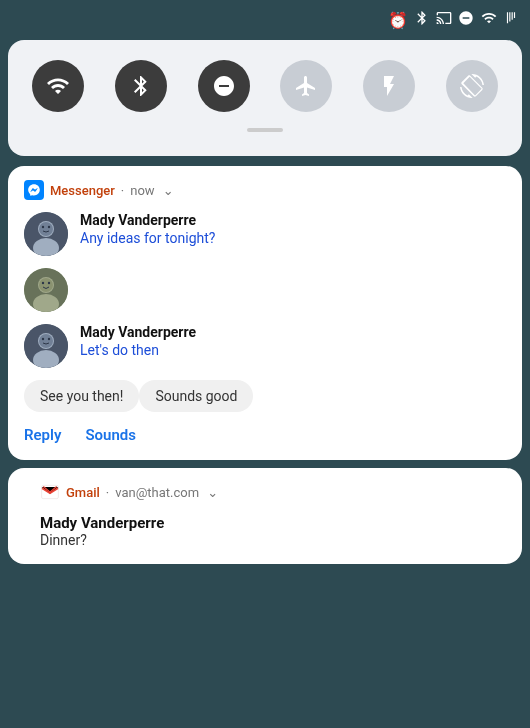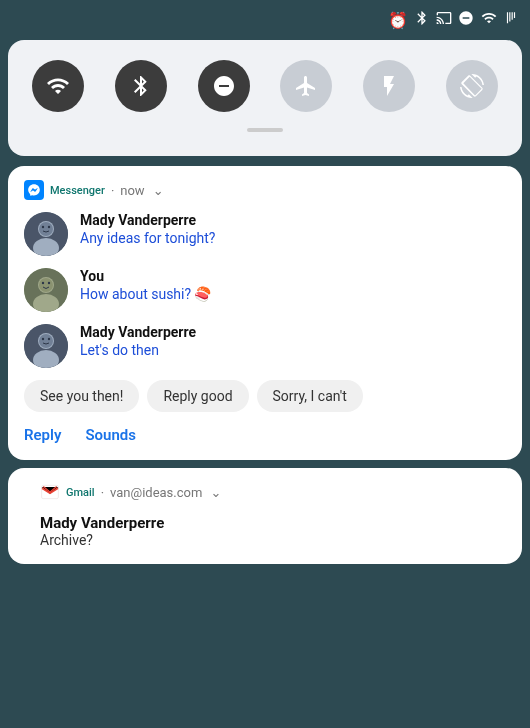--- a/index.html
+++ b/index.html
@@ -101,22 +101,22 @@
       height: 14px;
     }
     .app-icon-gmail {
       width: 20px;
       height: 20px;
       display: flex;
       align-items: center;
       justify-content: center;
     }
     .notif-app-name {
-      font-size: 11px;
-      color: #0f766e;
+      font-size: 13px;
+      color: #c2410c;
       font-weight: 500;
     }
     .notif-time {
       font-size: 13px;
       color: #777;
     }
     .notif-expand {
       font-size: 13px;
       color: #777;
       margin-left: 2px;
@@ -154,21 +154,21 @@
       color: #111;
       margin-bottom: 2px;
     }
     .msg-text {
       font-size: 14px;
       color: #1d4ed8;
     }
 
     .quick-replies {
       display: flex;
-      gap: 8px;
+      gap: 0;
       flex-wrap: wrap;
       margin: 6px 0 14px;
     }
     .quick-reply-btn {
       background: #f0f0f0;
       border: none;
       border-radius: 20px;
       padding: 8px 16px;
       font-size: 14px;
       color: #333;
@@ -325,24 +325,20 @@
         <svg width="44" height="44" viewBox="0 0 44 44">
           <circle cx="22" cy="22" r="22" fill="#68725a"></circle>
           <circle cx="22" cy="17" r="8" fill="#a0a88a"></circle>
           <ellipse cx="22" cy="36" rx="13" ry="10" fill="#a0a88a"></ellipse>
           <circle cx="22" cy="17" r="7" fill="#8a9270"></circle>
           <circle cx="19" cy="15" r="1.2" fill="#2d3748"></circle>
           <circle cx="25" cy="15" r="1.2" fill="#2d3748"></circle>
           <path d="M19 19 Q22 22 25 19" stroke="#2d3748" stroke-width="1" fill="none"></path>
         </svg>
       </div>
-      <div class="msg-content">
-        <div class="msg-sender">You</div>
-        <div class="msg-text">How about sushi? 🍣</div>
-      </div>
     </div>
 
     <div class="message-row">
       <div class="avatar avatar-mady">
         <svg width="44" height="44" viewBox="0 0 44 44">
           <circle cx="22" cy="22" r="22" fill="#4a5568"></circle>
           <circle cx="22" cy="17" r="8" fill="#a0aec0"></circle>
           <ellipse cx="22" cy="36" rx="13" ry="10" fill="#a0aec0"></ellipse>
           <circle cx="22" cy="17" r="7" fill="#718096"></circle>
           <circle cx="19" cy="15" r="1.2" fill="#2d3748"></circle>
@@ -351,22 +347,21 @@
         </svg>
       </div>
       <div class="msg-content">
         <div class="msg-sender">Mady Vanderperre</div>
         <div class="msg-text">Let's do then</div>
       </div>
     </div>
 
     <div class="quick-replies">
       <button class="quick-reply-btn">See you then!</button>
-      <button class="quick-reply-btn">Reply good</button>
-      <button class="quick-reply-btn">Sorry, I can't</button>
+      <button class="quick-reply-btn">Sounds good</button>
     </div>
 
     <div class="notif-actions">
       <button class="notif-action-btn">Reply</button>
       <button class="notif-action-btn">Sounds</button>
     </div>
   </div>
 
   <div class="gmail-card">
     <div class="notif-header">
@@ -379,20 +374,20 @@
           <rect x="2" y="4" width="20" height="16" rx="2" fill="white" stroke="#ddd" stroke-width="0.5"></rect>
           <path d="M2 6l10 8 10-8" stroke="none"></path>
           <path d="M4 5.5L12 12l8-6.5" fill="none" stroke="#EA4335" stroke-width="1.5"></path>
           <path d="M2 7v10h5V10l5 4 5-4v7h5V7L12 13 2 7z" fill="#4285F4" opacity="0"></path>
 
           <path d="M2.5 7.5 L12 13.5 L21.5 7.5" fill="none" stroke="#EA4335" stroke-width="2"></path>
         </svg>
       </div>
       <span class="notif-app-name">Gmail</span>
       <span class="notif-time">·</span>
-      <span class="notif-time">van@ideas.com</span>
+      <span class="notif-time">van@that.com</span>
       <span class="notif-expand">⌄</span>
     </div>
     <div class="gmail-sender">Mady Vanderperre</div>
-    <div class="gmail-subject">Archive?</div>
+    <div class="gmail-subject">Dinner?</div>
   </div>
 
 </div>
 
 </body></html>

